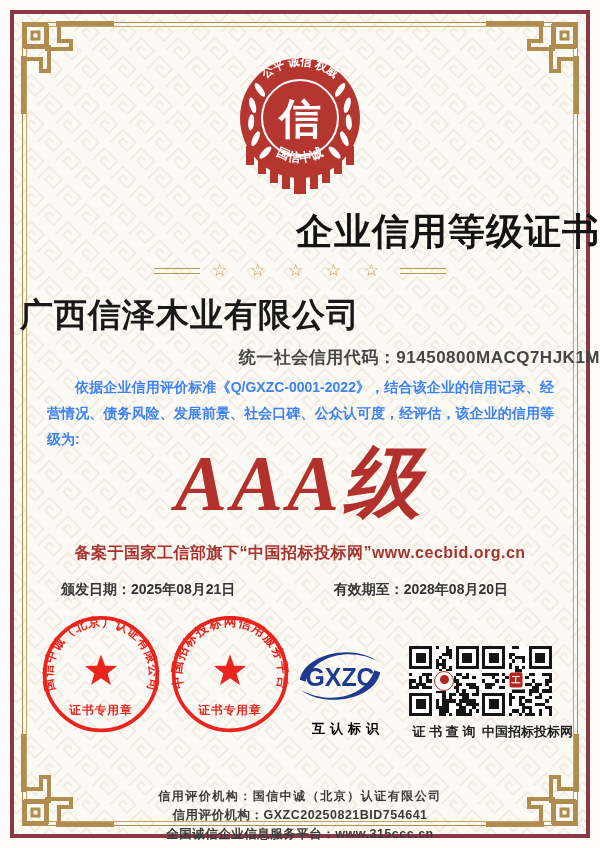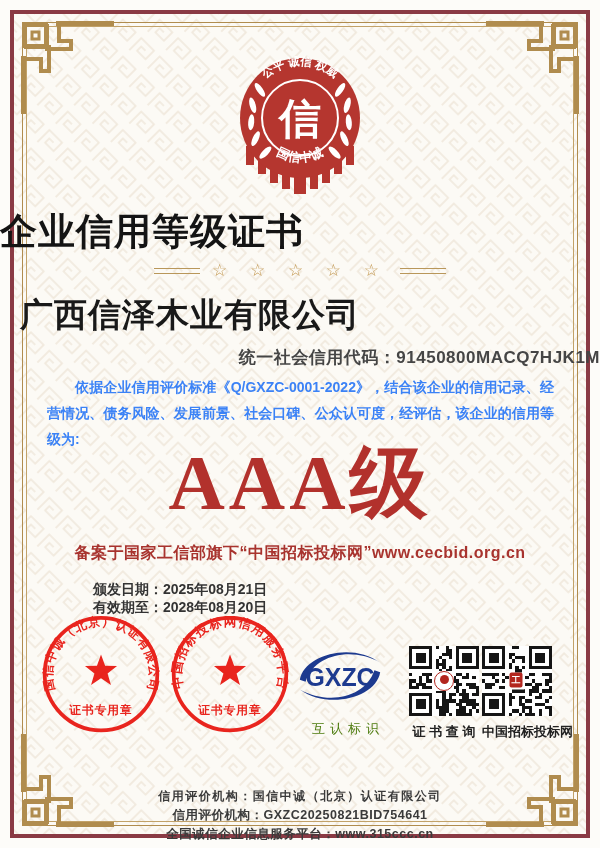--- a/index.html
+++ b/index.html
@@ -13,35 +13,35 @@
   .gold-outer{position:absolute;inset:22px;border:1.5px solid #b08c4e;z-index:1;pointer-events:none;}
   .gold-inner{position:absolute;inset:26px;border:1px solid #c2a269;z-index:1;pointer-events:none;}
   .corner{position:absolute;width:104px;height:104px;z-index:2;}
   .corner.tl{left:10px;top:10px;}
   .corner.tr{right:10px;top:10px;transform:scaleX(-1);}
   .corner.bl{left:10px;bottom:10px;transform:scaleY(-1);}
   .corner.br{right:10px;bottom:10px;transform:scale(-1,-1);}
   .content{position:absolute;inset:0;z-index:3;}
 
   .emblem{position:absolute;left:230px;top:56px;width:140px;height:142px;}
-  .cert-title{position:absolute;top:207px;left:0;width:100%;text-align:left;font-size:37px;font-weight:900;color:#141414;letter-spacing:1px;}
+  .cert-title{position:absolute;top:207px;left:0;width:100%;text-align:right;font-size:37px;font-weight:900;color:#141414;letter-spacing:1px;}
   .divider{position:absolute;top:261px;left:0;width:100%;display:flex;align-items:center;justify-content:center;gap:12px;}
   .divider .dline{width:46px;height:4px;border-top:1.5px solid #b9975a;border-bottom:1.5px solid #b9975a;}
   .divider .stars{color:#c49a53;font-size:17px;letter-spacing:9px;white-space:nowrap;line-height:20px;}
   .company{position:absolute;top:293px;left:0;width:100%;text-align:left;font-size:33px;font-weight:800;color:#191919;letter-spacing:1px;padding-left:20px;}
   .code-line{position:absolute;top:346px;left:0;width:100%;text-align:right;font-size:17px;font-weight:600;color:#454545;letter-spacing:.5px;}
   .body-text{position:absolute;top:374px;left:47px;right:46px;font-size:14px;font-weight:600;color:#3b82f6;line-height:26px;text-align:justify;text-indent:28px;}
-  .rating{position:absolute;top:436px;left:0;width:100%;text-align:center;font-family:"Liberation Serif",serif;font-size:78px;font-weight:700;color:#b2312c;letter-spacing:4px;line-height:94px;}
+  .rating{position:absolute;top:436px;left:0;width:100%;text-align:center;font-family:"Liberation Serif",serif;font-size:78px;font-weight:700;color:#b2312c;letter-spacing:4px;line-height:94px;font-style:italic;}
   .filing{position:absolute;top:543px;left:0;width:100%;text-align:center;font-size:16px;font-weight:700;color:#a8332e;letter-spacing:.5px;}
-  .dates{position:absolute;top:581px;left:0;width:100%;box-sizing:border-box;padding:0 92px 0 93px;display:flex;justify-content:space-between;font-size:14px;font-weight:600;color:#333;flex-direction:column;}
+  .dates{position:absolute;top:581px;left:0;width:100%;box-sizing:border-box;padding:0 92px 0 61px;display:flex;justify-content:space-between;font-size:14px;font-weight:600;color:#333;}
   .seal{position:absolute;width:122px;height:126px;}
   .seal.s1{left:40px;top:613px;}
   .seal.s2{left:169px;top:613px;}
   .mutual{position:absolute;left:296px;top:645px;width:88px;text-align:right;}
-  .mutual .mlabel{margin-top:9px;font-size:13px;font-weight:400;color:#4d7c0f;letter-spacing:5px;white-space:nowrap;}
+  .mutual .mlabel{margin-top:9px;font-size:13px;font-weight:700;color:#000000;letter-spacing:5px;white-space:nowrap;}
   .qr{position:absolute;top:646px;width:70px;}
   .qr.q1{left:409px;}
   .qr.q2{left:482px;}
   .qr .qbox{position:relative;width:70px;height:70px;background:#fff;}
   .qr svg{display:block;width:70px;height:70px;}
   .qr-center{position:absolute;left:50%;top:50%;transform:translate(-50%,-50%);display:flex;align-items:center;justify-content:center;background:#fff;}
   .qc1{width:18px;height:18px;border-radius:50%;border:1.6px solid #b3261e;}
   .qc1 .dot{width:9px;height:9px;border-radius:50%;background:#b3261e;}
   .qc2{width:15px;height:17px;}
   .qc2 .torch{width:13px;height:15px;background:#b3261e;border-radius:2px;color:#fff;font-size:9px;font-weight:700;line-height:15px;text-align:center;}

